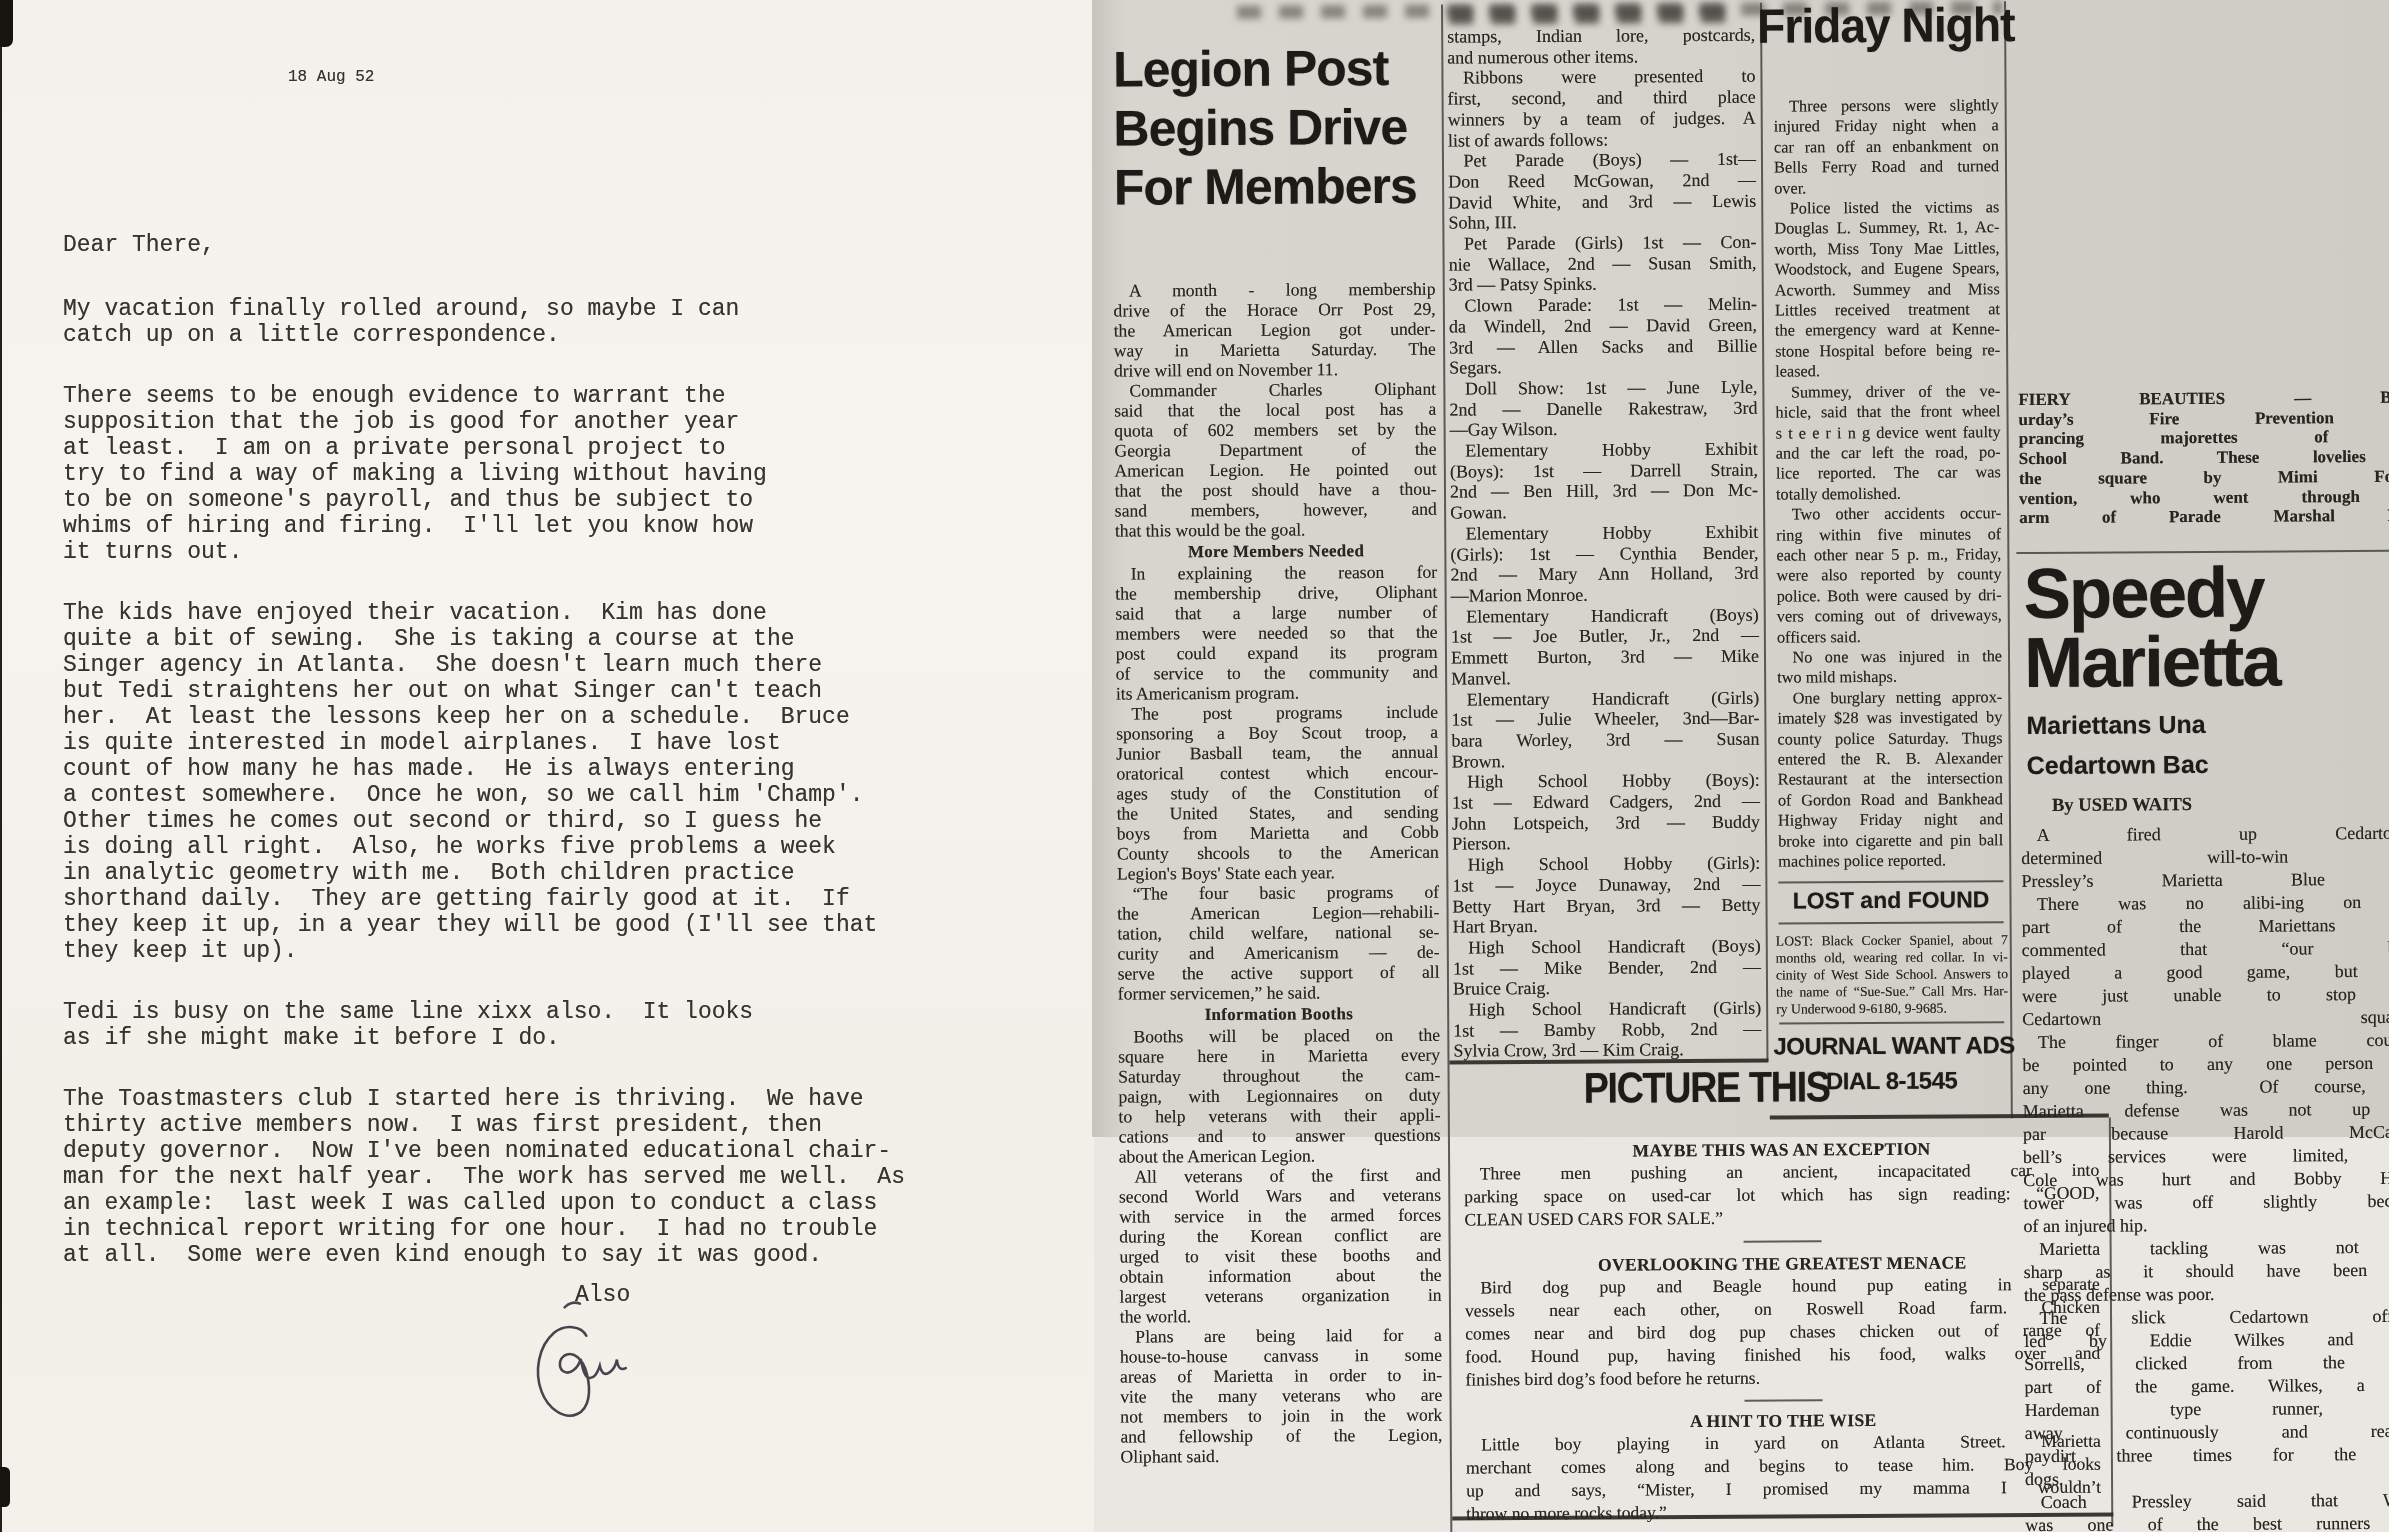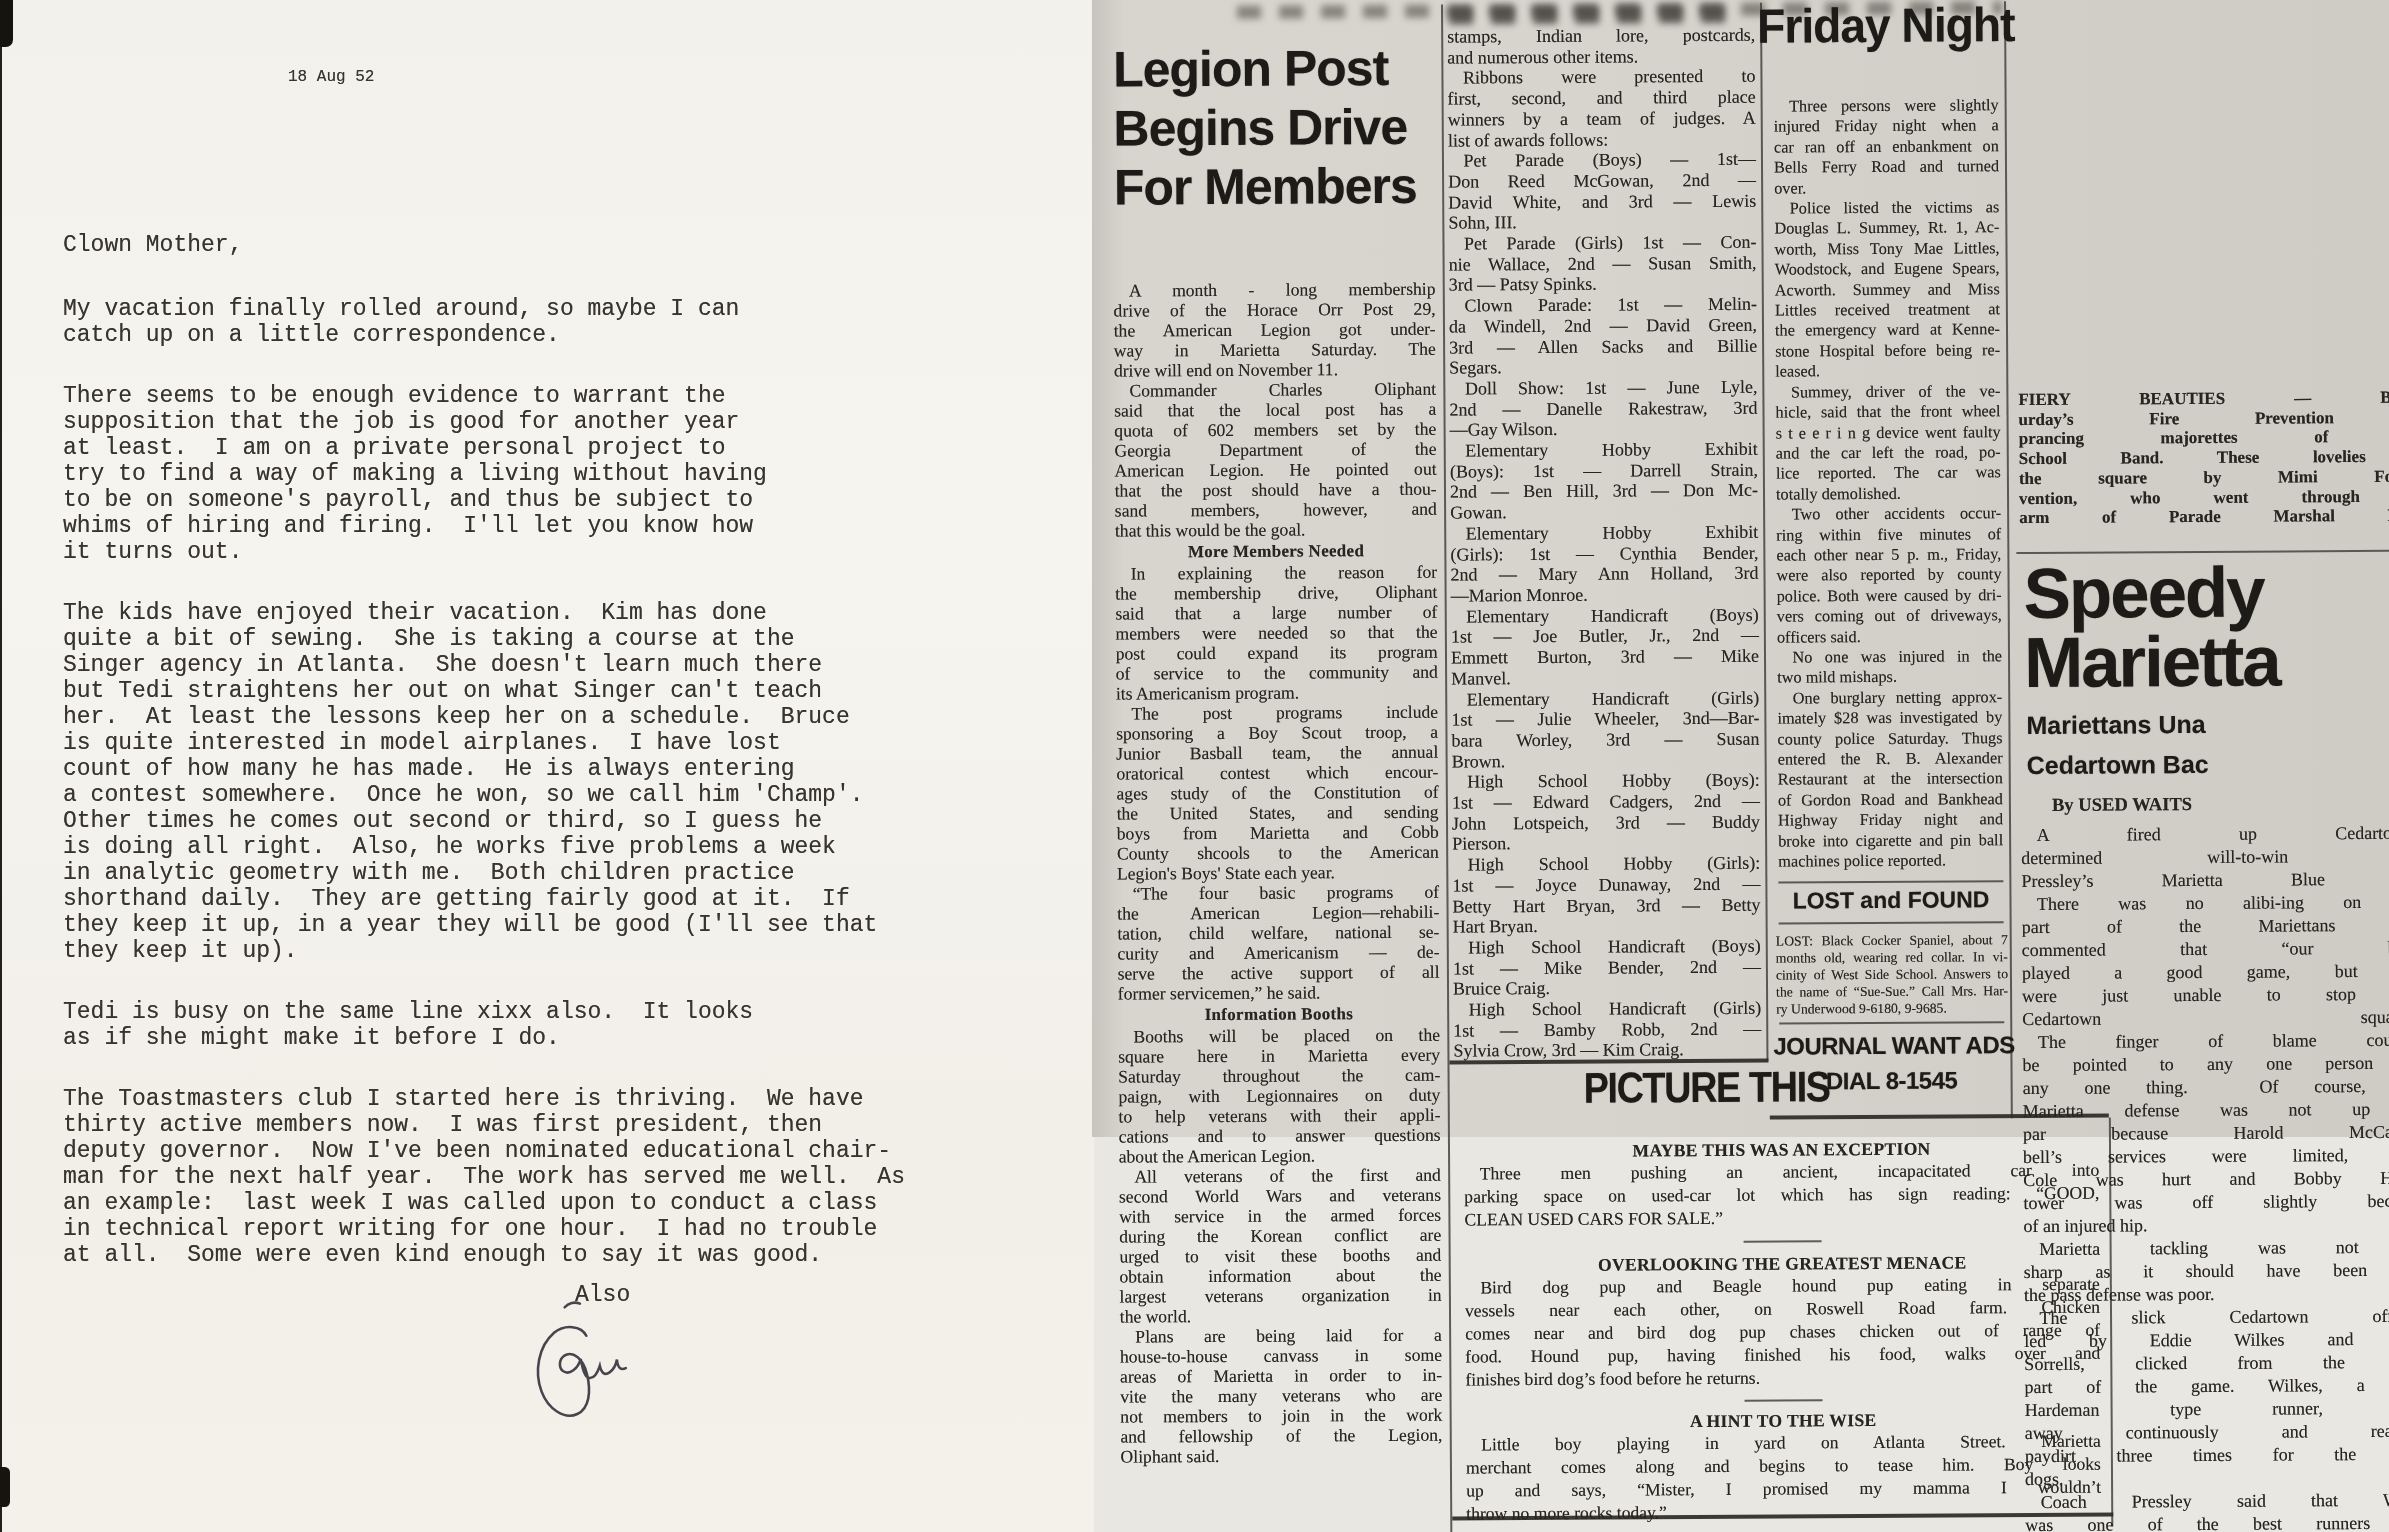--- a/index.html
+++ b/index.html
@@ -48,21 +48,21 @@
 <body>
 
 <div id="page">
 
   <div id="letter" class="abs">
     <div class="abs edge-strip"></div>
     <div class="abs blob1"></div>
     <div class="abs blob2"></div>
 
     <div class="abs typed" style="left:288px;top:41px;font-size:16px;margin-top:27px;">18 Aug 52</div>
-    <div class="abs typed" style="left:63px;top:232px;font-size:23px;">Clown Mother,</div>
+    <div class="abs typed" style="left:63px;top:232px;font-size:23px;">Dear There,</div>
 
     <div id="letter-body" class="abs">
       <div class="typed l-par">My vacation finally rolled around, so maybe I can
 catch up on a little correspondence.</div>
       <div class="typed l-par">There seems to be enough evidence to warrant the
 supposition that the job is good for another year
 at least.  I am on a private personal project to
 try to find a way of making a living without having
 to be on someone's payroll, and thus be subject to
 whims of hiring and firing.  I'll let you know how

